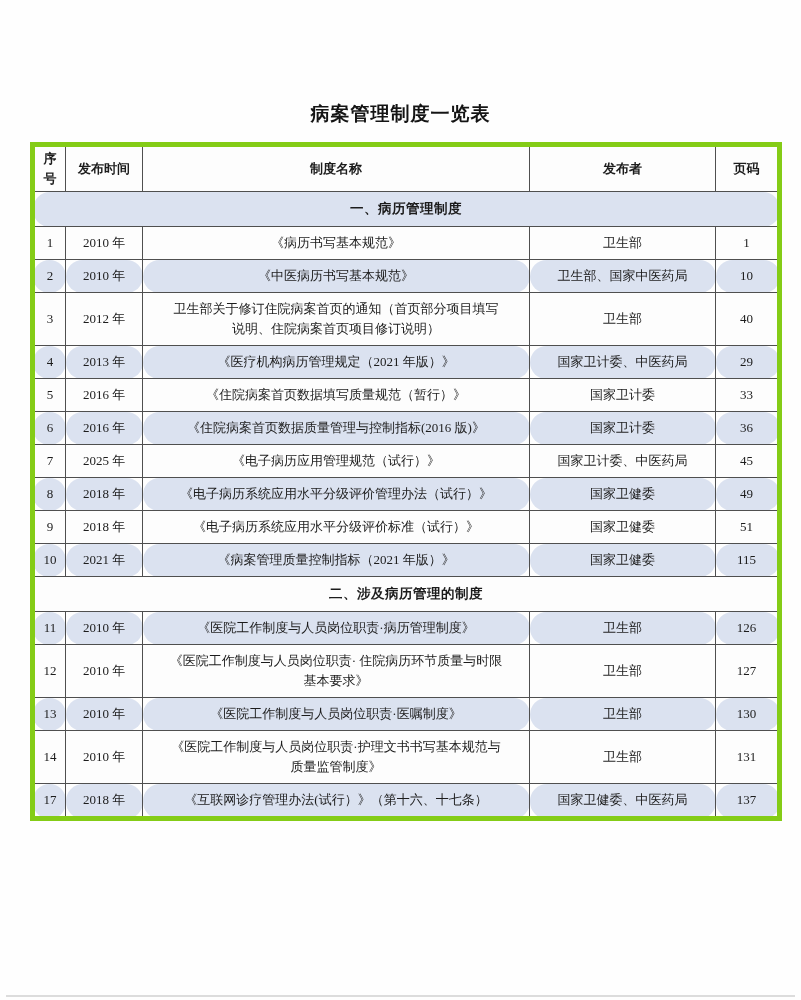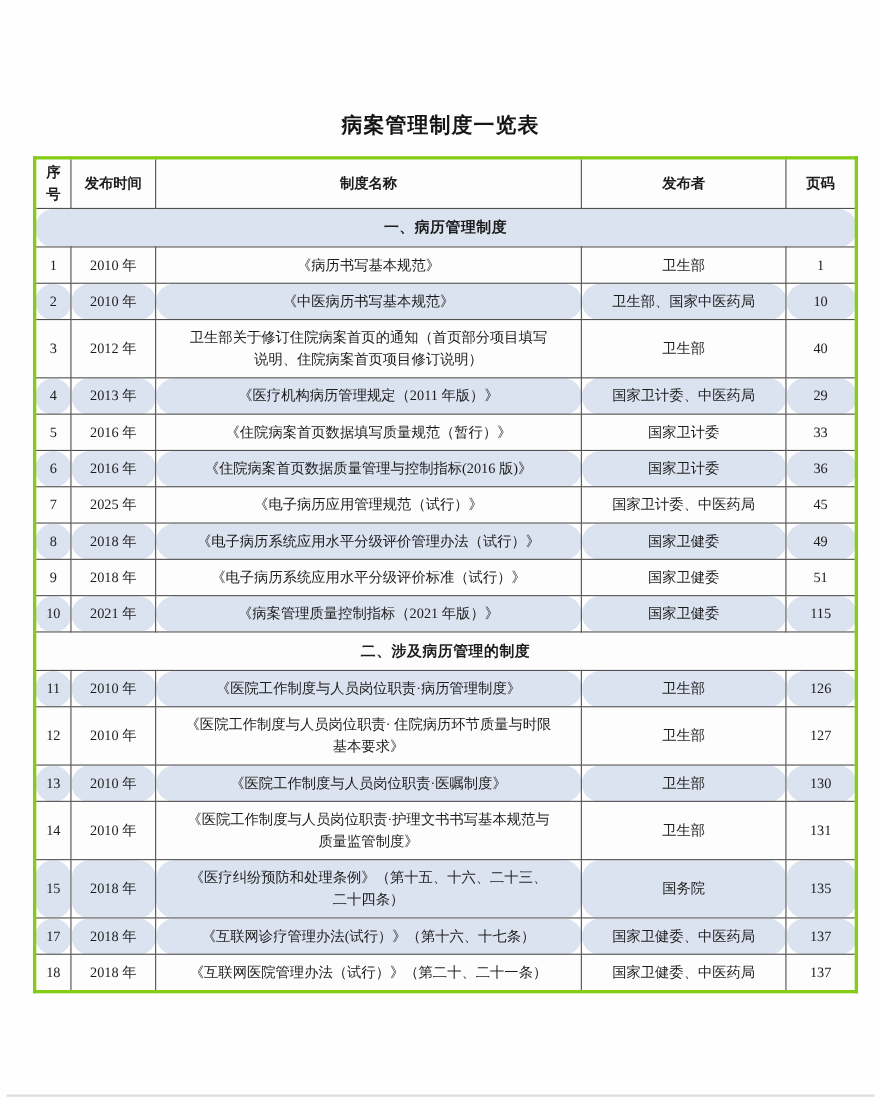--- a/index.html
+++ b/index.html
@@ -24,21 +24,21 @@
     font-size:19px;
     font-weight:bold;
     letter-spacing:1px;
     color:#141414;
   }
   table.records{
     margin:15px 0 0 30px;
     width:747px;
     border-collapse:collapse;
     table-layout:fixed;
-    border:3px solid #84cc16;
+    border:5px solid #84cc16;
   }
   th,td{
     border:1px solid var(--border);
     text-align:center;
     vertical-align:middle;
     font-size:13px;
     line-height:20px;
     padding:6px 4px;
     overflow:hidden;
   }
@@ -110,21 +110,21 @@
         <tr class="">
           <td>3</td>
           <td>2012 年</td>
           <td class="name-cell">卫生部关于修订住院病案首页的通知（首页部分项目填写说明、住院病案首页项目修订说明）</td>
           <td>卫生部</td>
           <td>40</td>
         </tr>
         <tr class="shaded">
           <td>4</td>
           <td>2013 年</td>
-          <td class="name-cell">《医疗机构病历管理规定（2011 年版）》</td>
+          <td class="name-cell">《医疗机构病历管理规定（2021 年版）》</td>
           <td>国家卫计委、中医药局</td>
           <td>29</td>
         </tr>
         <tr class="">
           <td>5</td>
           <td>2016 年</td>
           <td class="name-cell">《住院病案首页数据填写质量规范（暂行）》</td>
           <td>国家卫计委</td>
           <td>33</td>
         </tr>
@@ -188,37 +188,23 @@
           <td>130</td>
         </tr>
         <tr class="">
           <td>14</td>
           <td>2010 年</td>
           <td class="name-cell">《医院工作制度与人员岗位职责·护理文书书写基本规范与质量监管制度》</td>
           <td>卫生部</td>
           <td>131</td>
         </tr>
         <tr class="shaded">
-          <td>15</td>
-          <td>2018 年</td>
-          <td class="name-cell">《医疗纠纷预防和处理条例》（第十五、十六、二十三、二十四条）</td>
-          <td>国务院</td>
-          <td>135</td>
-        </tr>
-        <tr class="shaded">
           <td>17</td>
           <td>2018 年</td>
           <td class="name-cell">《互联网诊疗管理办法(试行）》（第十六、十七条）</td>
           <td>国家卫健委、中医药局</td>
           <td>137</td>
         </tr>
-        <tr class="">
-          <td>18</td>
-          <td>2018 年</td>
-          <td class="name-cell">《互联网医院管理办法（试行）》（第二十、二十一条）</td>
-          <td>国家卫健委、中医药局</td>
-          <td>137</td>
-        </tr>
       </tbody>
   </table>
 
   <div class="bottom-line"></div>
 </div>
 
 </body></html>

